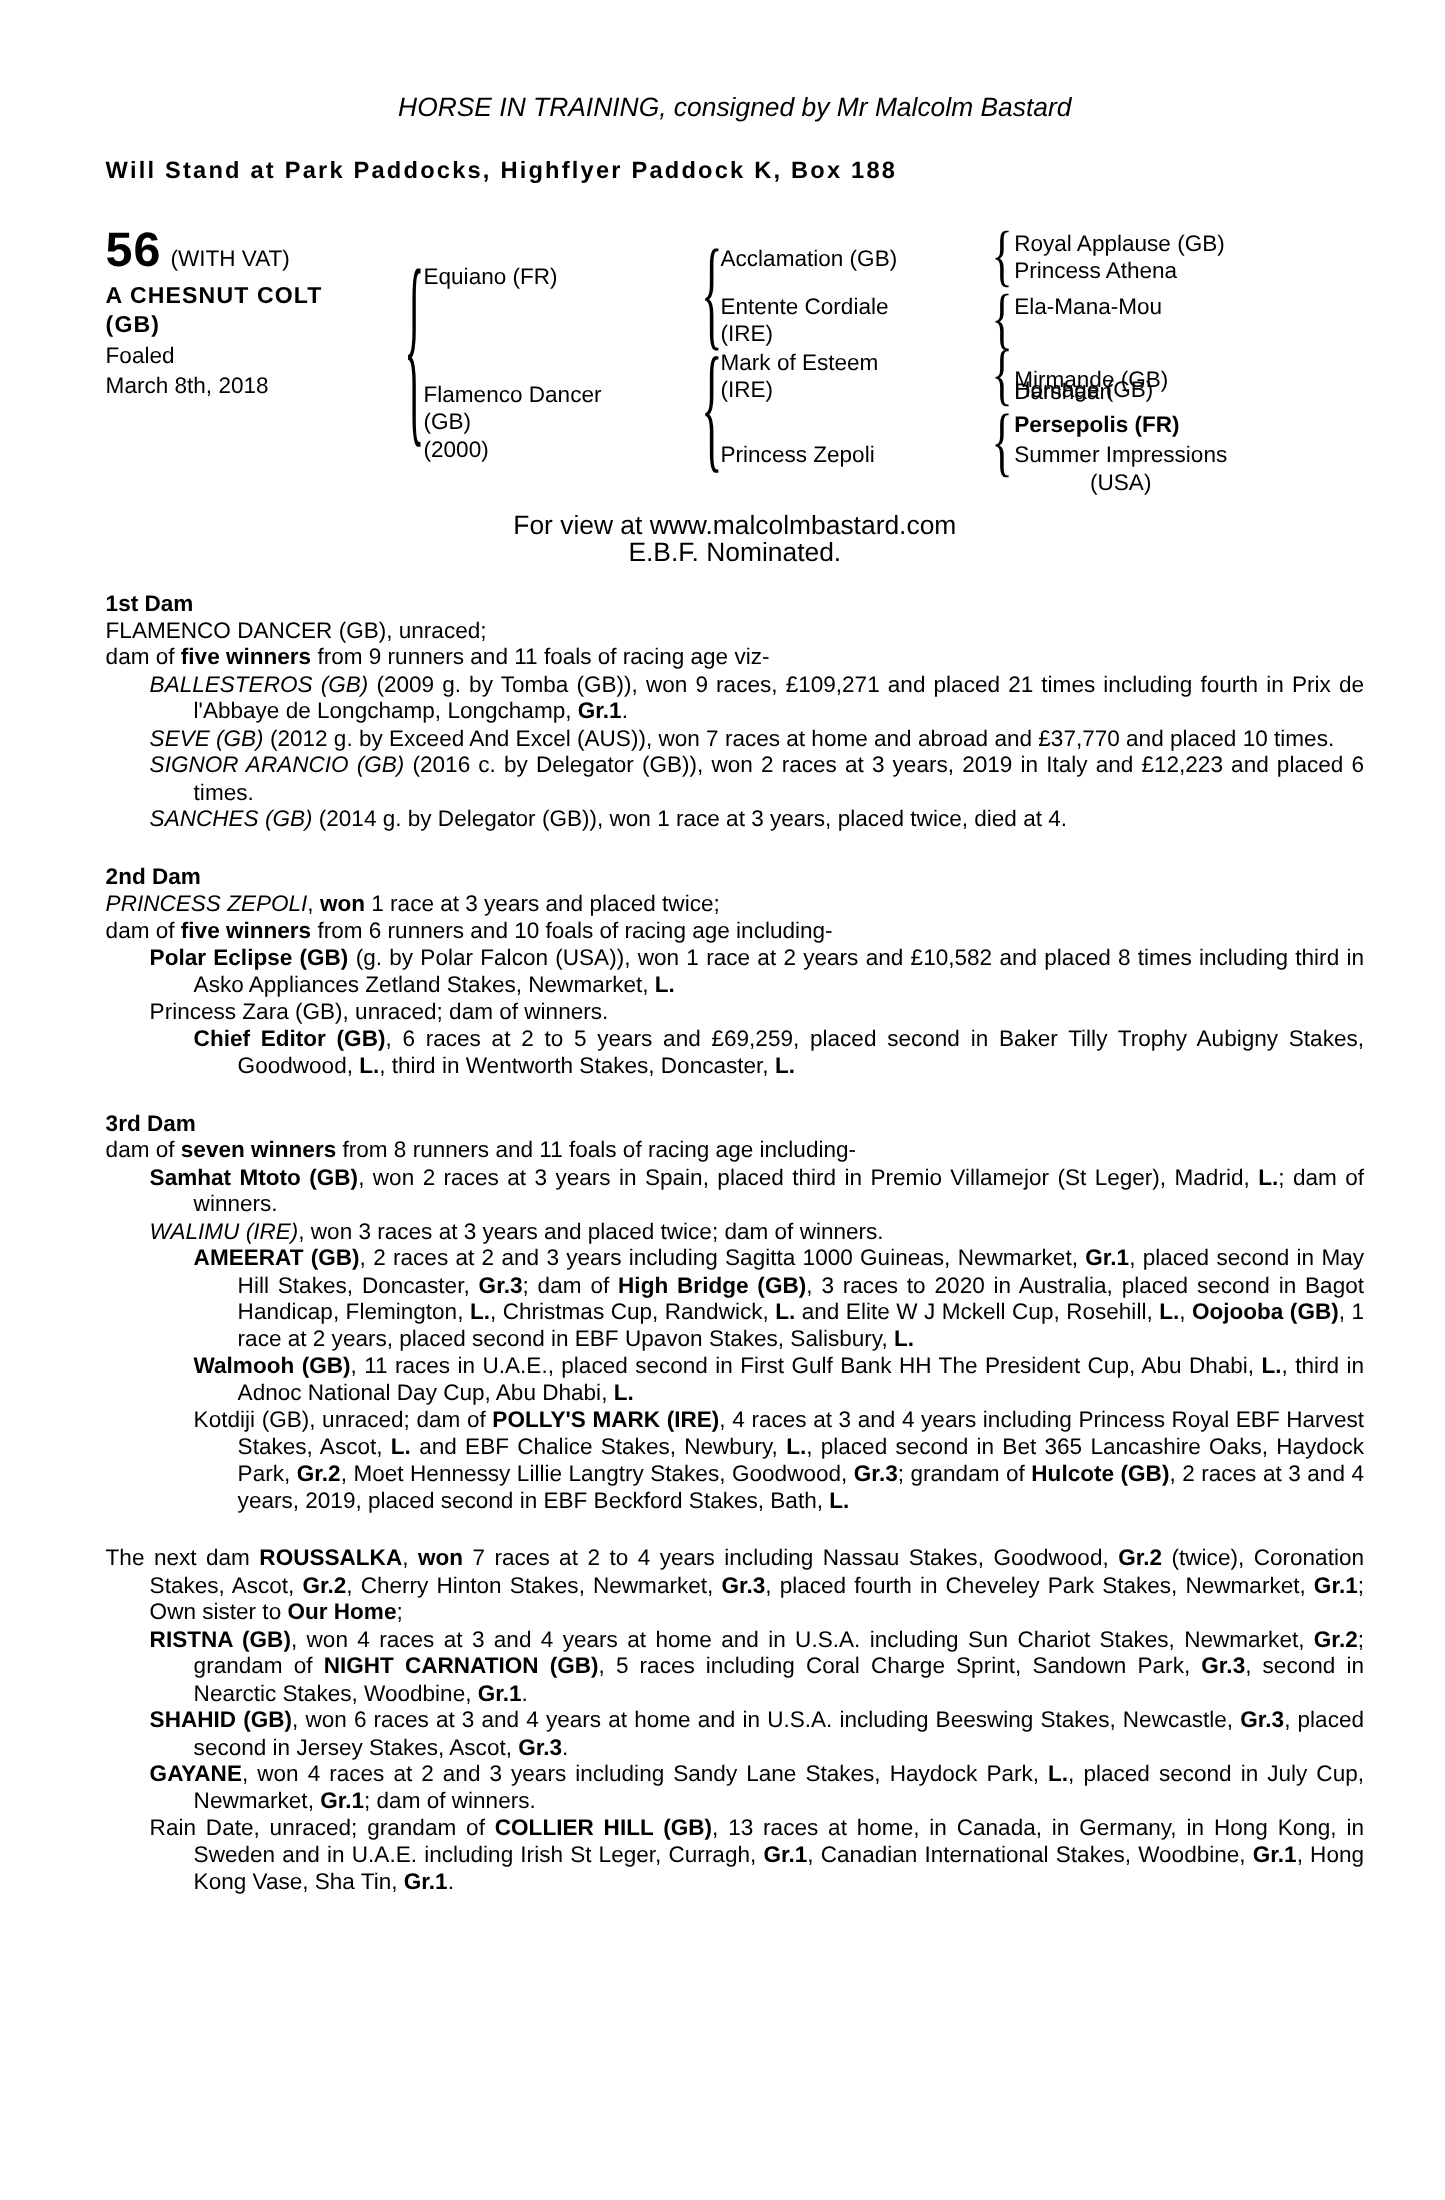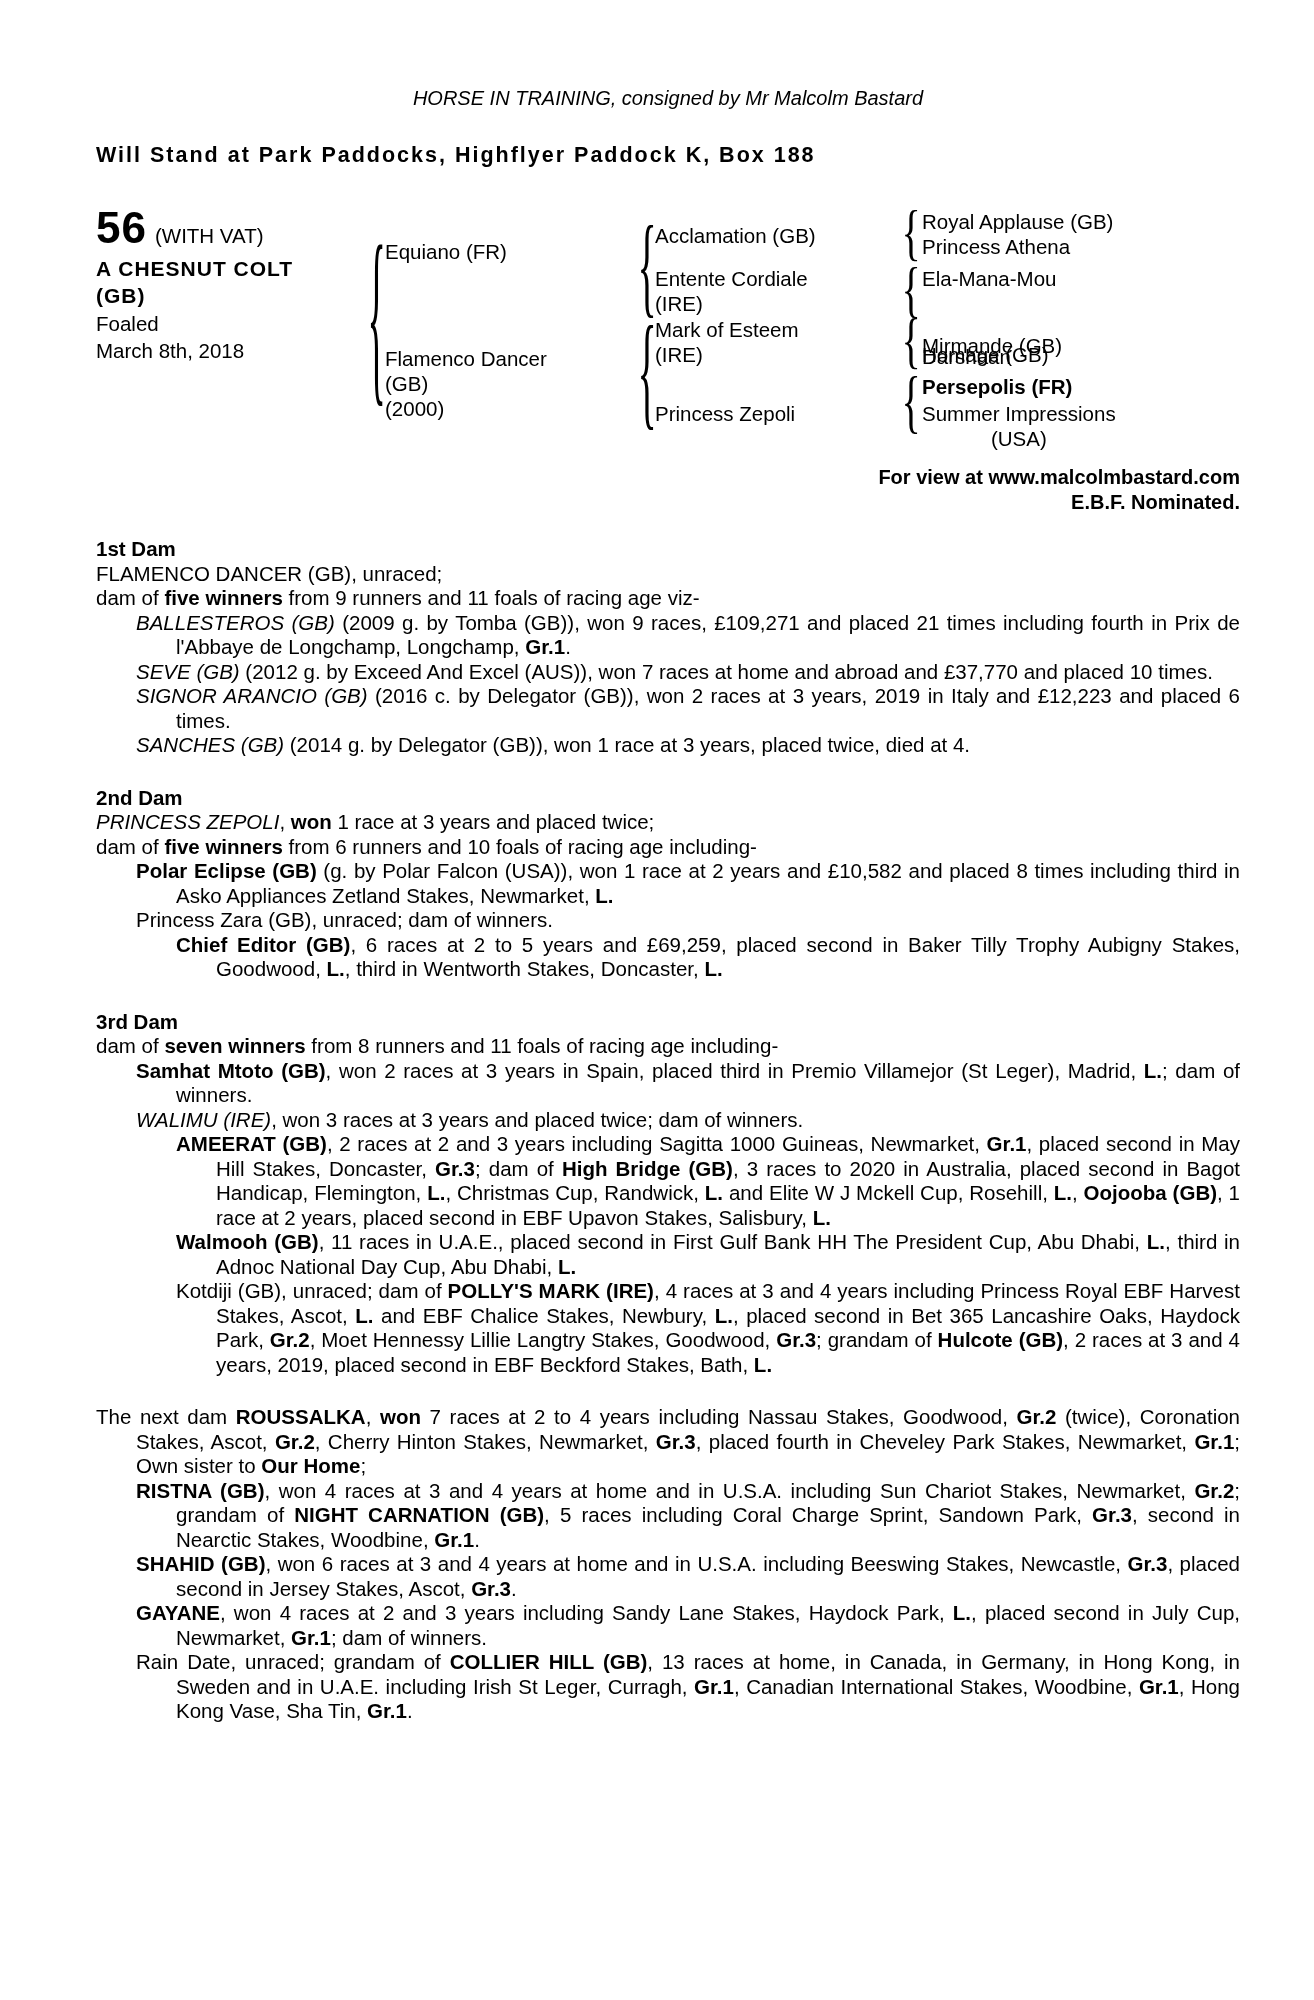--- a/index.html
+++ b/index.html
@@ -7,21 +7,21 @@
     width:1314px;height:2000px;box-sizing:border-box;
     color:#000;
     font-family:"Liberation Sans","DejaVu Sans",sans-serif;
     font-size:20.5px;line-height:24.5px;
     -webkit-font-smoothing:antialiased;
   }
   .page{padding:0 74px 0 96px;box-sizing:border-box;}
 
   .title{
     padding-top:84px;margin:0;text-align:center;
-    font-style:italic;font-size:20px;font-weight:normal;line-height:28px;
+    font-style:italic;font-size:24px;font-weight:normal;line-height:28px;
   }
   .standline{
     margin-top:30px;font-weight:bold;font-size:21.5px;letter-spacing:2px;line-height:26px;
   }
 
   
   .pedigree{position:relative;height:252px;margin-top:37px;}
   .ped-entry{position:absolute;white-space:pre-line;line-height:25px;}
   .lot-block{position:absolute;left:0;top:0;width:270px;}
   .lot-line{line-height:46px;white-space:nowrap;}
@@ -57,21 +57,21 @@
   .pos-gg0{left:826px;top:4px;}
   .pos-gg1{left:826px;top:29px;}
   .pos-gg2{left:826px;top:61px;}
   .pos-gg3{left:826px;top:86px;margin-top:42px;}
   .pos-gg4{left:826px;top:112px;margin-top:27px;}
   .pos-gg5{left:826px;top:137px;}
   .pos-gg6{left:826px;top:169px;font-weight:bold;}
   .pos-gg7{left:826px;top:196px;text-align:center;}
 
   .viewline,.ebfline{
-    text-align:right;font-weight:bold;font-size:20px;line-height:25px;margin:0;
+    text-align:center;font-weight:normal;font-size:24px;line-height:25px;margin:0;
   }
   .viewline{margin-top:8px;}
 
   
   .sections{margin-top:22px;}
   .dam-section{margin-top:28px;}
   .dam-section:first-child{margin-top:0;}
   .heading{font-weight:bold;line-height:24.5px;}
   .p{margin:0;text-align:justify;}
   .lvl0{padding-left:0;}

